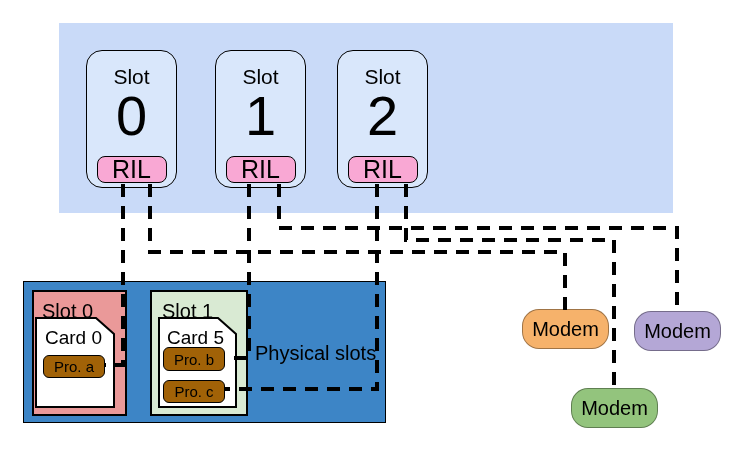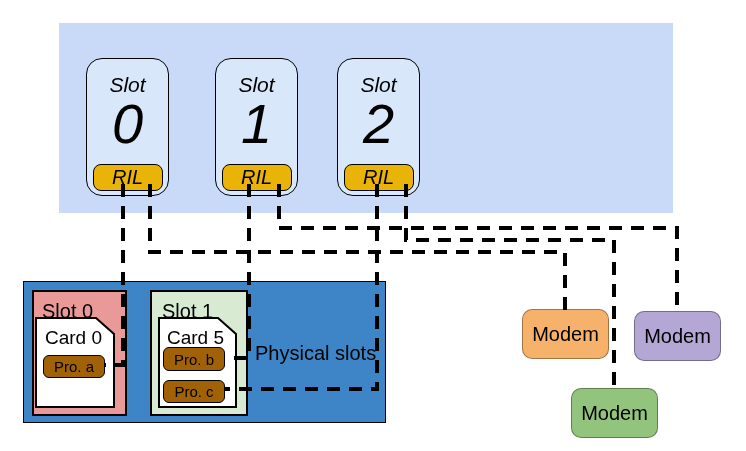--- a/index.html
+++ b/index.html
@@ -4,32 +4,32 @@
 <style>
   html,body{margin:0;padding:0;background:#fff;}
   #canvas{
     position:relative;width:746px;height:451px;background:#ffffff;overflow:hidden;
     font-family:"Liberation Sans",sans-serif;color:#000;
   }
   .abs{position:absolute;}
   
   .big-box{left:59px;top:23px;width:614px;height:190px;background:#c9daf8;}
   .slot-card{
-    top:58px;width:83px;height:138px;background:#d9e7fb;
-    border:1.5px solid #000;border-radius:16px;box-sizing:border-box;font-style:italic;
+    top:50px;width:91px;height:138px;background:#d9e7fb;
+    border:1.5px solid #000;border-radius:16px;box-sizing:border-box;
   }
   .slot-card.c0{left:86px;}
   .slot-card.c1{left:215px;}
   .slot-card.c2{left:337px;}
   .slot-word{position:absolute;left:0;top:14px;width:100%;text-align:center;font-size:21px;}
   .slot-num{position:absolute;left:0;top:36px;width:100%;text-align:center;font-size:56px;line-height:1.05;}
   .ril-badge{
     position:absolute;left:50%;bottom:4px;transform:translateX(-50%);
-    width:70px;height:27px;background:#eab308;border:1.5px solid #000;border-radius:8px;
-    box-sizing:border-box;display:flex;align-items:center;justify-content:center;font-size:20px;
+    width:70px;height:27px;background:#f9a8d4;border:1.5px solid #000;border-radius:8px;
+    box-sizing:border-box;display:flex;align-items:center;justify-content:center;font-size:25px;
   }
   .logical-label{left:456px;top:107px;font-size:20px;}
   
   .phys-box{left:23px;top:281px;width:363px;height:142px;background:#3d85c6;
     border:1.5px solid #000;box-sizing:border-box;}
   .pslot{top:290px;height:126px;border:2px solid #000;box-sizing:border-box;}
   .pslot.p0{left:32px;width:95px;background:#ea9999;}
   .pslot.p1{left:150px;width:98px;background:#d9ead3;}
   .pslot-label{top:300px;font-size:20px;}
   .pslot-label.p0{left:42px;}
@@ -41,21 +41,21 @@
   .profile{
     background:#a16207;border:1.5px solid #000;border-radius:6px;box-sizing:border-box;
     display:flex;align-items:center;justify-content:center;font-size:15px;
   }
   .profile.pa{left:43px;top:355px;width:62px;height:23px;}
   .profile.pb{left:163px;top:347px;width:62px;height:24px;}
   .profile.pc{left:163px;top:380px;width:62px;height:23px;}
   .physical-label{left:255px;top:342px;font-size:20px;}
   
   .modem{
-    width:87px;height:50px;border-radius:10px;border:1px solid rgba(0,0,0,0.35);
+    width:87px;height:40px;border-radius:17px;border:1px solid rgba(0,0,0,0.35);
     box-sizing:border-box;display:flex;align-items:center;justify-content:center;font-size:20px;
   }
   .modem.m1{left:522px;top:309px;background:#f6b26b;}
   .modem.m2{left:634px;top:311px;background:#b4a7d6;}
   .modem.m3{left:571px;top:388px;background:#93c47d;}
   
   #connections{position:absolute;left:0;top:0;width:746px;height:451px;pointer-events:none;z-index:10;}
   #connections polyline{fill:none;stroke:#000;stroke-width:4;stroke-dasharray:13 9;}
 </style>
 </head>

